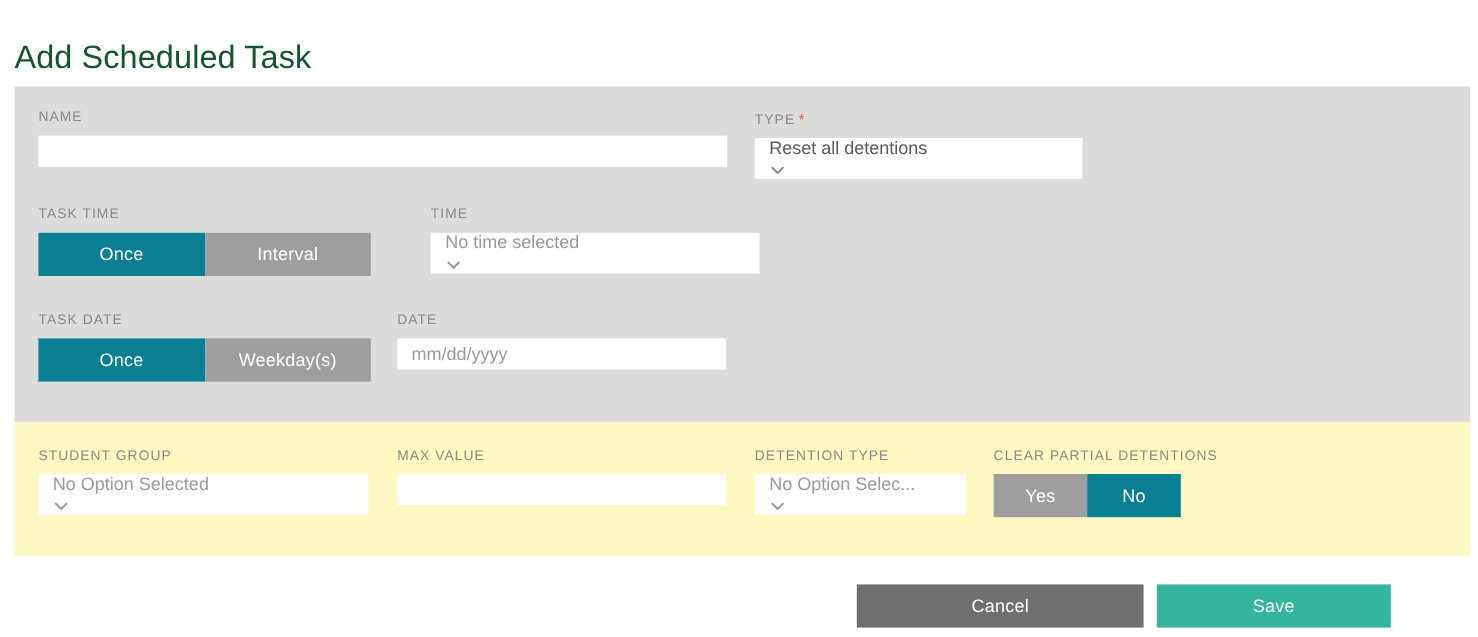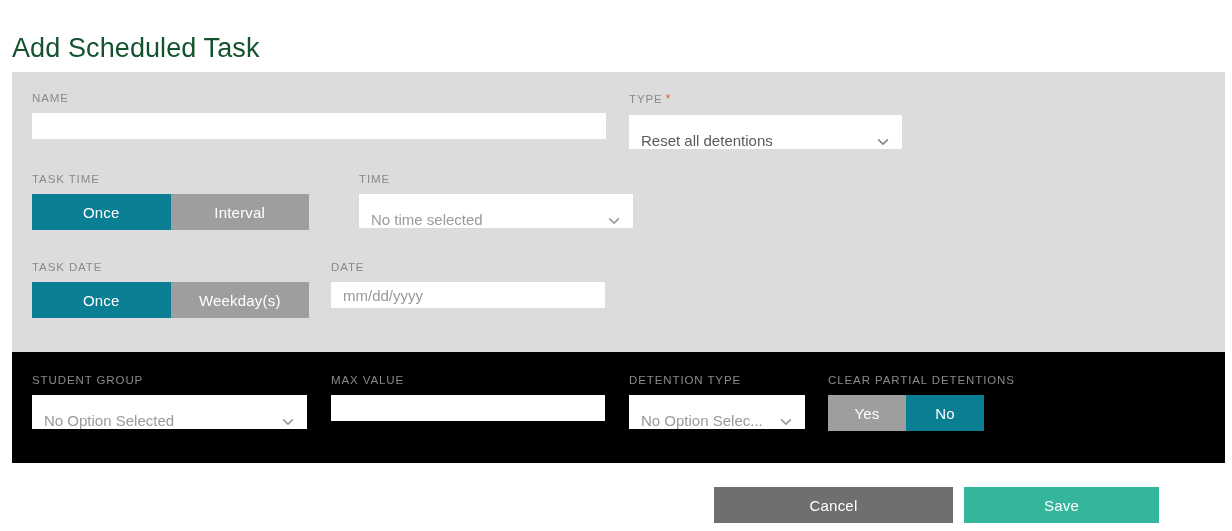--- a/index.html
+++ b/index.html
@@ -30,21 +30,21 @@
     top: 72px;
     width: 1213px;
     height: 391px;
   }
   .section-upper {
     background: #dcdcdc;
     height: 280px;
     position: relative;
   }
   .section-lower {
-    background: #000000;
+    background: #fef9c3;
     height: 111px;
     position: relative;
   }
   .field {
     position: absolute;
   }
   .field-label {
     font-size: 11.5px;
     letter-spacing: 0.9px;
     color: #8a8a8a;
@@ -74,22 +74,23 @@
   .text-input::placeholder {
     color: #9a9a9a;
     opacity: 1;
   }
   .select-wrap {
     box-sizing: border-box;
     height: 34px;
     background: #ffffff;
     position: relative;
     display: flex;
-    align-items: flex-end;
+    align-items: flex-start;
     padding: 0 12px;
+    flex-direction: column;
   }
   .select-wrap.muted .select-value {
     color: #9a9a9a;
   }
   .select-value {
     font-size: 15px;
     color: #5a5a5a;
     white-space: nowrap;
     overflow: hidden;
     text-overflow: ellipsis;

